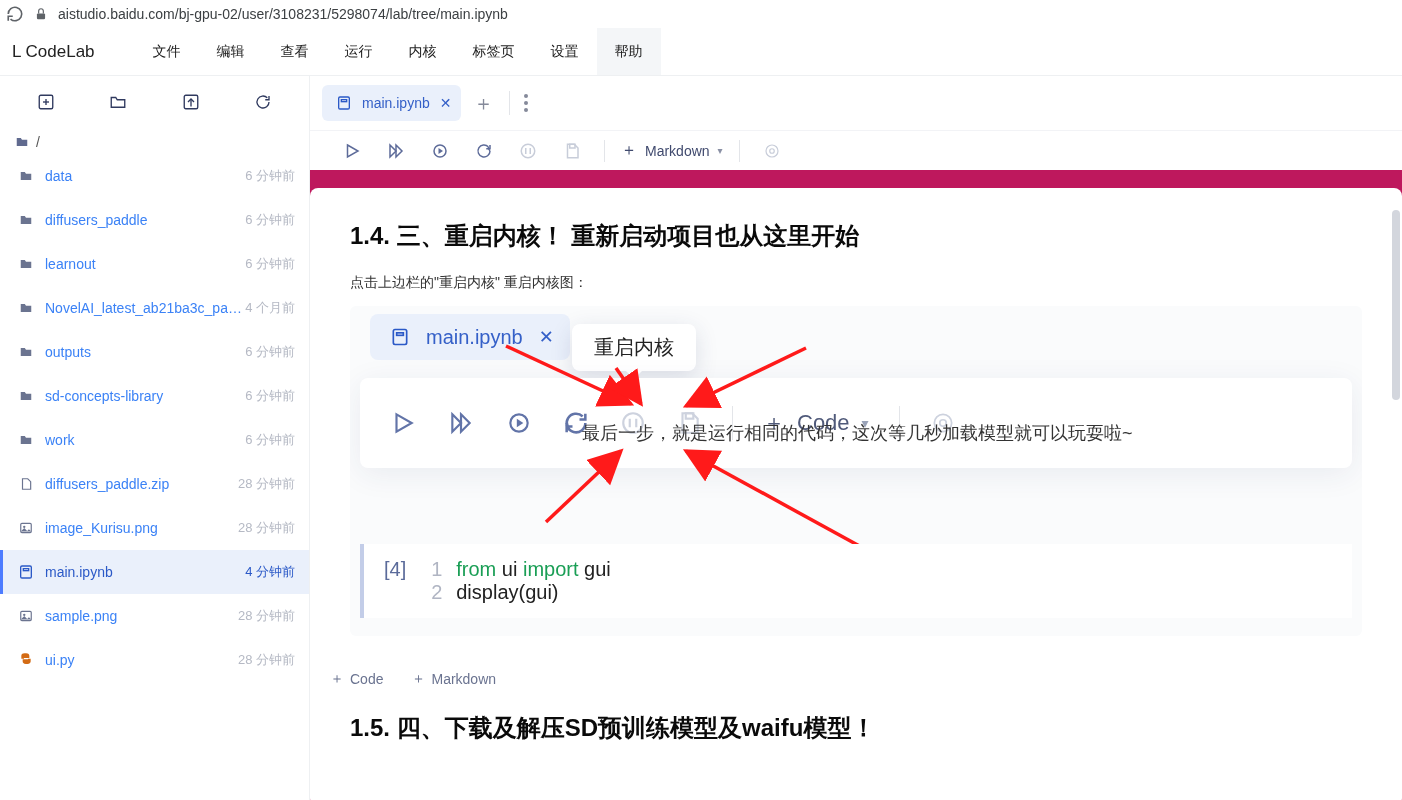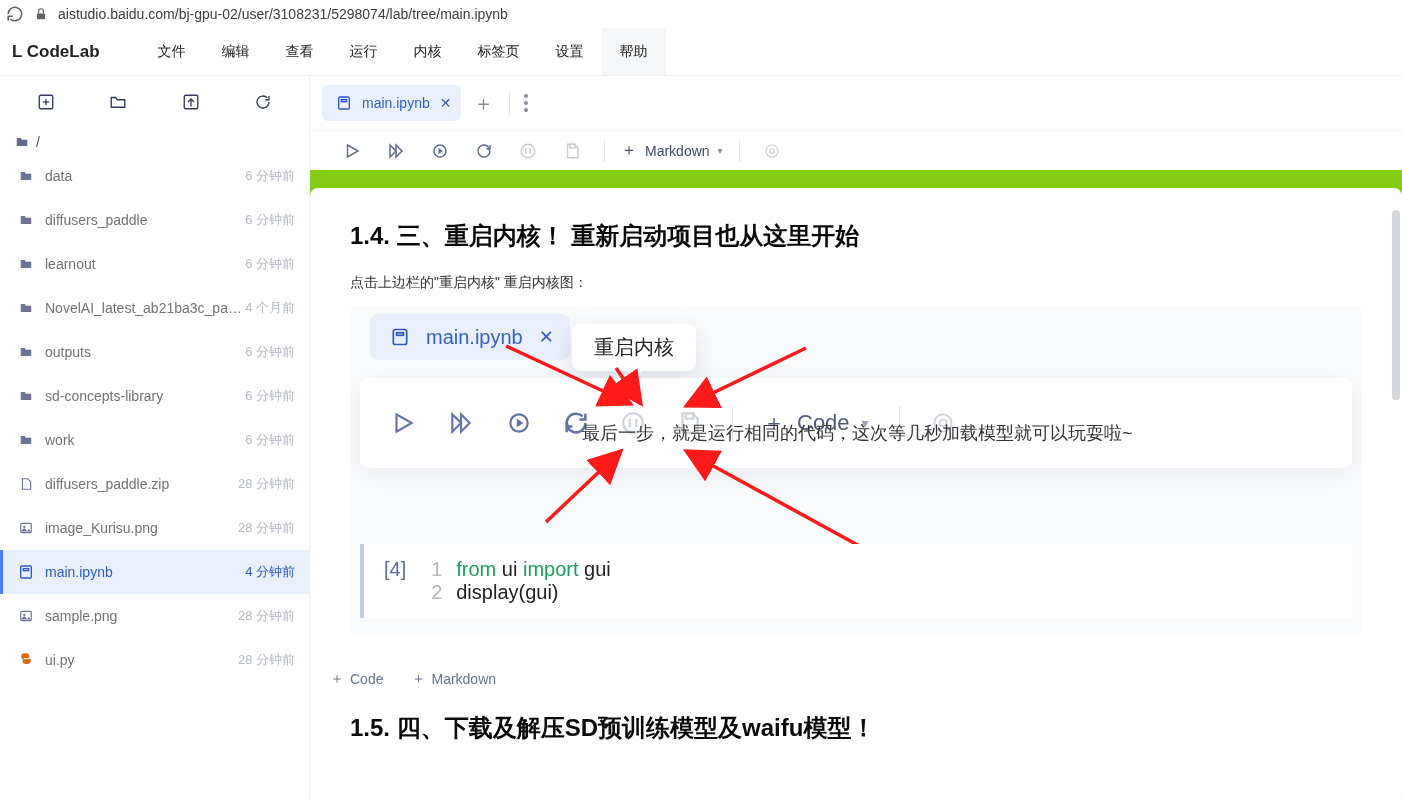--- a/index.html
+++ b/index.html
@@ -6,21 +6,21 @@
 body { background: #ffffff; width: 1402px; height: 800px; overflow: hidden; position: relative; }
 
 
 .addr-bar { height: 28px; display: flex; align-items: center; padding: 0 6px; gap: 10px; }
 .addr-bar .reload { color: #5f6368; }
 .addr-bar .lock { color: #5f6368; font-size: 12px; }
 .addr-bar .url { color: #3c4043; font-size: 14px; }
 
 
 .menubar { height: 48px; display: flex; align-items: center; padding: 0 8px; border-bottom: 1px solid #eef0f2; }
-.menubar .brand { font-size: 17px; font-weight: 700; color: #222; margin-right: 40px; padding-left: 4px; }
+.menubar .brand { font-size: 17px; font-weight: 400; color: #222; margin-right: 40px; padding-left: 4px; }
 .menubar .menu-item { font-size: 14px; color: #222; padding: 0 18px; height: 100%; display: flex; align-items: center; cursor: pointer; }
 .menubar .menu-item.active { background: #f4f6f8; }
 
 
 .layout { display: flex; height: calc(100% - 76px); }
 
 
 .sidebar { width: 310px; border-right: 1px solid #eef0f2; display: flex; flex-direction: column; background: #fff; flex-shrink: 0; }
 .sidebar-toolbar { height: 52px; display: flex; align-items: center; justify-content: space-around; padding: 0 10px; }
 .sidebar-toolbar .tb-btn { width: 34px; height: 34px; display: flex; align-items: center; justify-content: center; color: #303a5f; cursor: pointer; }
@@ -33,21 +33,21 @@
 .cols-row .name-col { flex: 1; }
 .cols-row .chev { color: #888; margin: 0 6px; }
 .cols-row .sep { width: 1px; height: 18px; background: #e3e5e9; margin: 0 12px 0 20px; }
 .cols-row .time-col { color: #555; }
 .filelist { flex: 1; overflow: hidden; }
 .file-row { display: flex; align-items: center; height: 44px; padding: 0 14px; font-size: 14px; cursor: pointer; border-left: 3px solid transparent; }
 .file-row.selected { background: #eaf0fb; border-left-color: #4d7cff; }
 .file-row .fic { width: 18px; margin-right: 10px; display: flex; align-items: center; justify-content: center; color: #6b7490; }
 .file-row .fic.nb { color: #2b59c7; }
 .file-row .fic.py { color: #d36b14; }
-.file-row .fname { flex: 1; color: #737373; white-space: nowrap; overflow: hidden; text-overflow: ellipsis; }
+.file-row .fname { flex: 1; color: #3b82f6; white-space: nowrap; overflow: hidden; text-overflow: ellipsis; }
 .file-row.selected .fname { color: #2b59c7; }
 .file-row .ftime { font-size: 13px; color: #b5b9c4; }
 .file-row.selected .ftime { color: #2b59c7; }
 
 
 .main { flex: 1; display: flex; flex-direction: column; background: #fff; position: relative; }
 .tabs-row { height: 54px; display: flex; align-items: center; padding-left: 12px; gap: 6px; }
 .tab-chip { display: flex; align-items: center; height: 36px; background: #eaf0fb; border-radius: 6px; padding: 0 10px 0 14px; gap: 10px; }
 .tab-chip .nb-ic { color: #2b59c7; }
 .tab-chip .tab-label { font-size: 14px; color: #3560c8; }
@@ -57,21 +57,21 @@
 .tabs-row .tab-more { color: #858a9a; cursor: pointer; padding: 0 4px; }
 
 .nb-toolbar { height: 40px; display: flex; align-items: center; padding: 0 20px; gap: 0; border-top: 1px solid #f2f3f6; }
 .nb-toolbar .nb-btn { width: 44px; height: 36px; display: flex; align-items: center; justify-content: center; color: #5d6b99; cursor: pointer; }
 .nb-toolbar .nb-btn.dim { color: #c8cdd9; }
 .nb-toolbar .tb-sep { width: 1px; height: 22px; background: #e3e5e9; margin: 0 10px; }
 .nb-toolbar .cell-type { display: flex; align-items: center; gap: 8px; color: #404a6e; font-size: 14px; cursor: pointer; padding: 0 6px; }
 .nb-toolbar .cell-type .plus { color: #404a6e; font-size: 16px; }
 .nb-toolbar .cell-type .chev-dn { color: #8a90a5; font-size: 10px; }
 
-.notebook-scroll { flex: 1; background: #84cc16; overflow: hidden; padding: 18px 0 0 0; }
+.notebook-scroll { flex: 1; background: #be185d; overflow: hidden; padding: 18px 0 0 0; }
 .nb-doc { background: #fff; border-radius: 8px; padding: 32px 40px 40px 40px; min-height: 600px; }
 .nb-h2 { font-size: 24px; font-weight: 700; color: #0a0a0a; margin-bottom: 22px; }
 .nb-p { font-size: 14px; color: #333; margin-bottom: 14px; }
 
 
 .embed-img { position: relative; background: #fafbfc; border-radius: 6px; margin: 8px 0 24px 0; height: 330px; overflow: hidden; }
 .embed-top { position: absolute; top: 8px; left: 20px; display: flex; align-items: center; gap: 14px; }
 .embed-tab { display: flex; align-items: center; height: 46px; background: #eaf0fb; border-radius: 8px; padding: 0 16px 0 20px; gap: 16px; }
 .embed-tab .enb-ic { color: #2b59c7; }
 .embed-tab .enb-label { font-size: 20px; color: #3560c8; }

